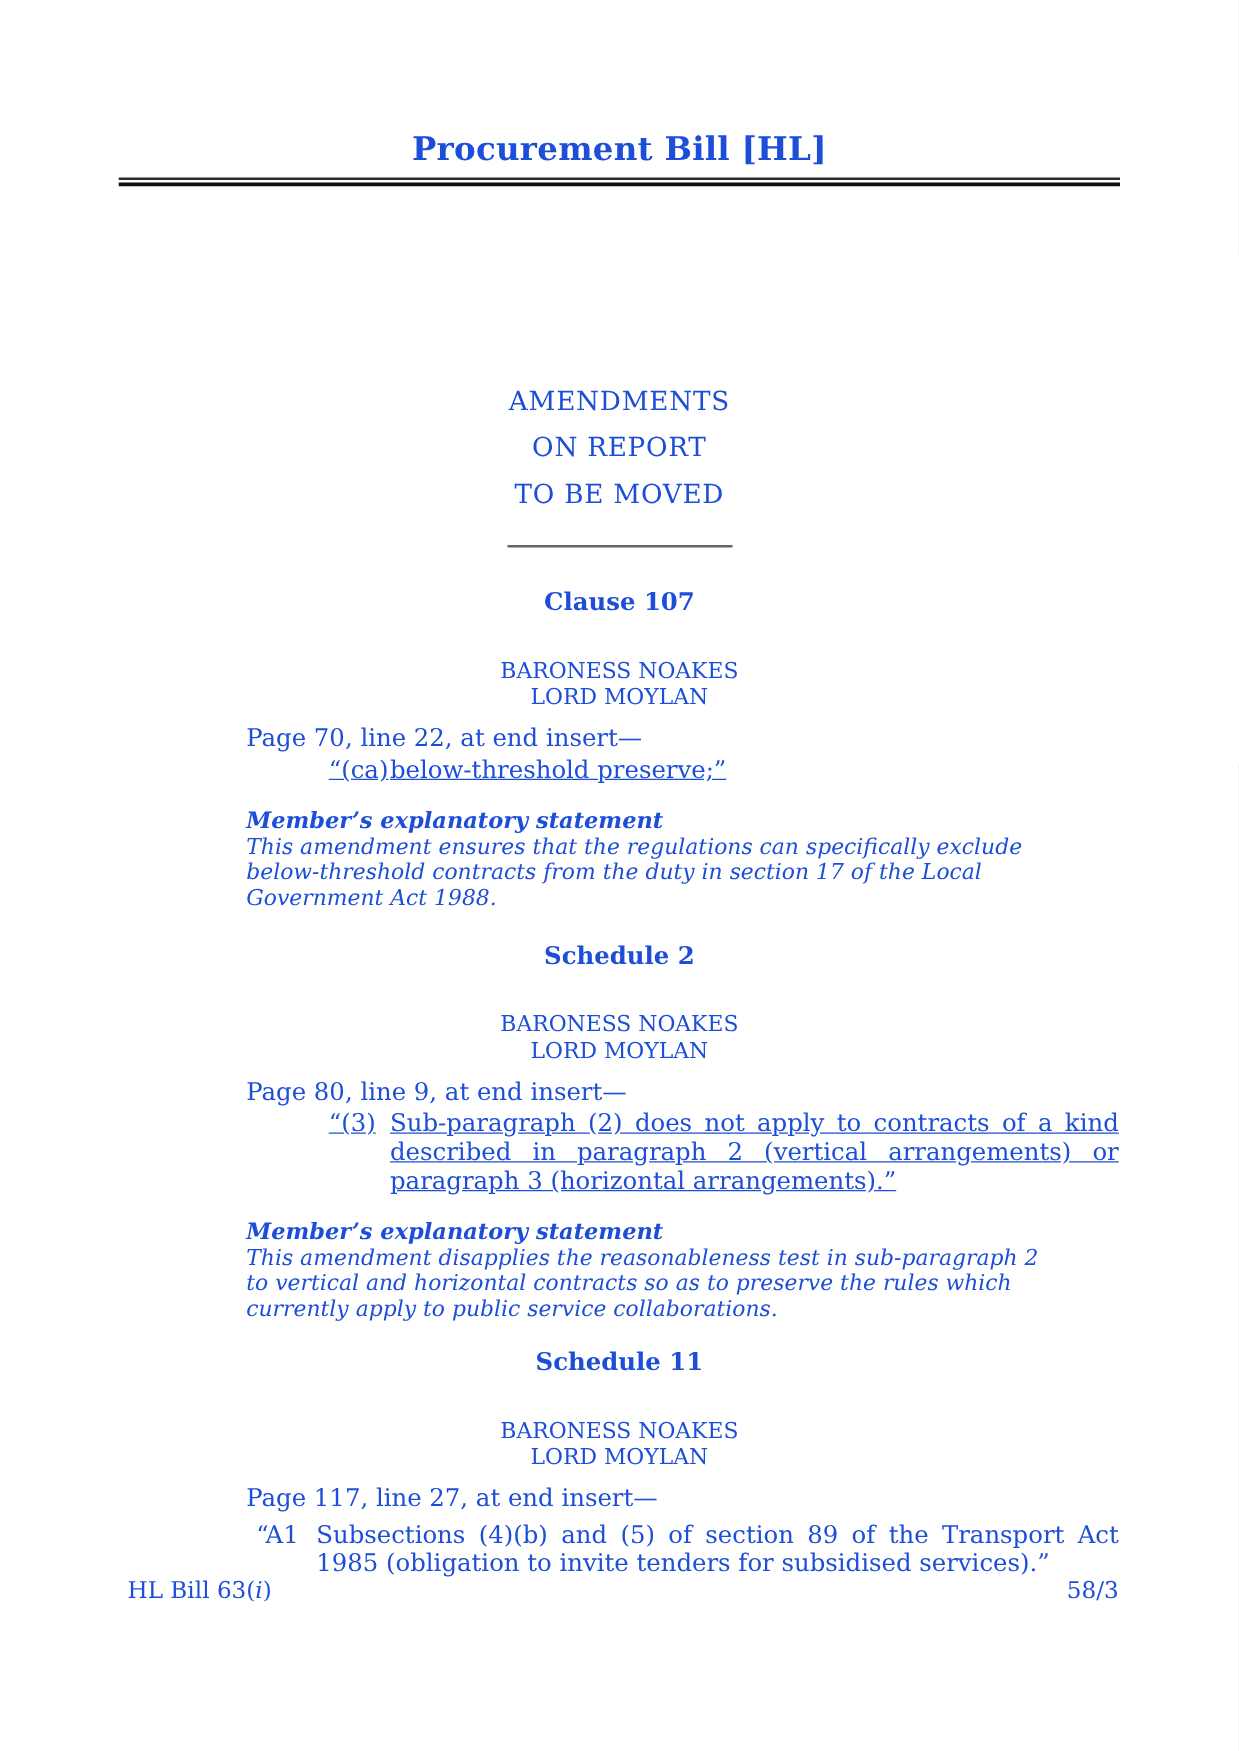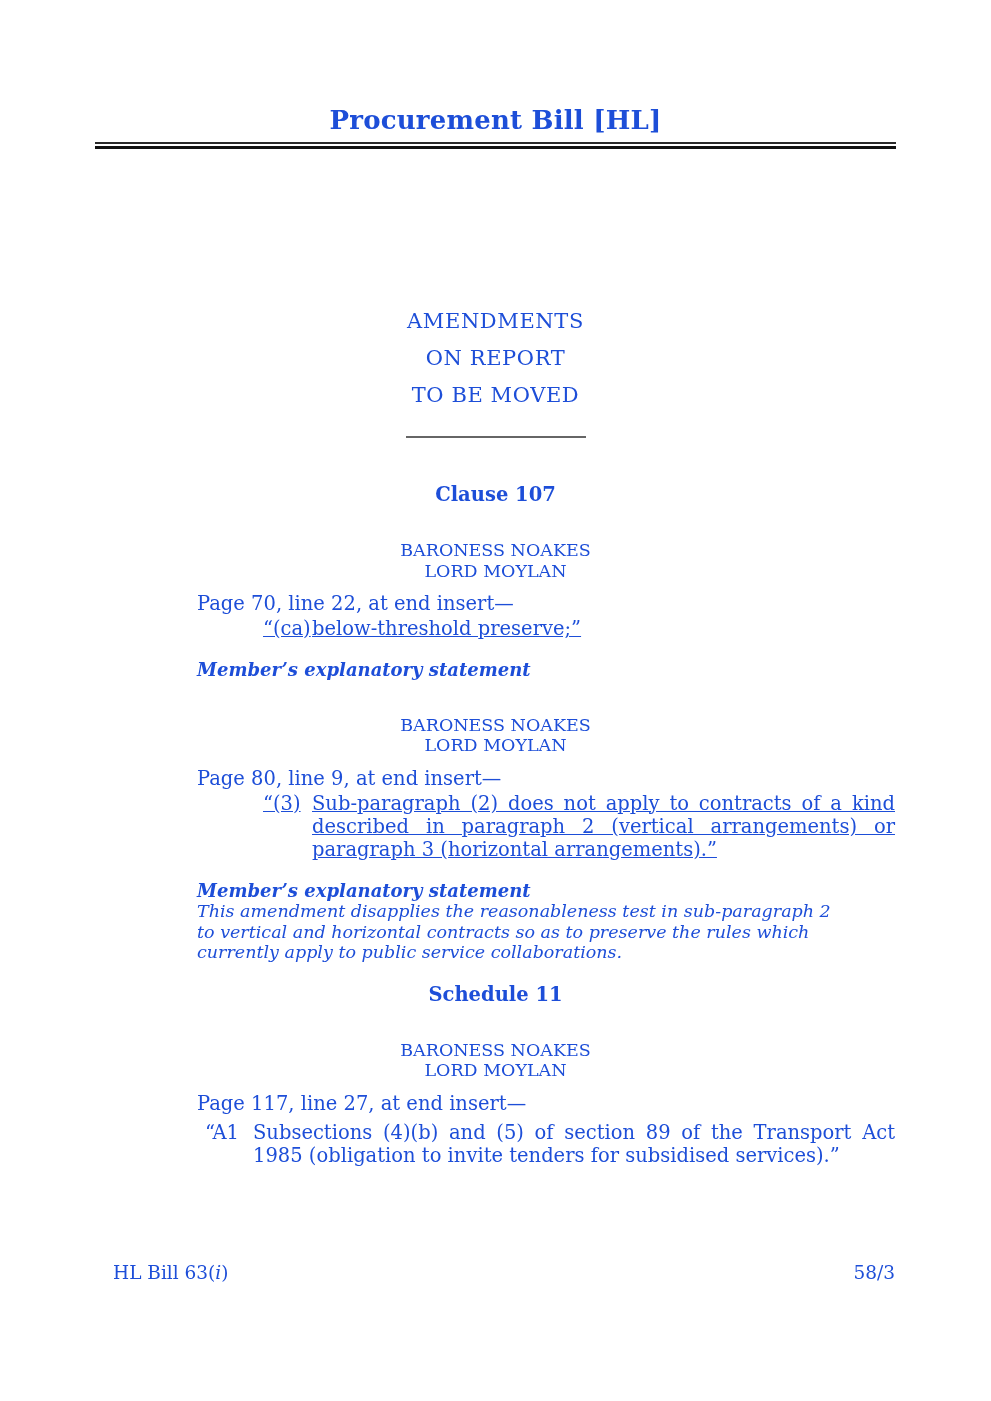--- a/index.html
+++ b/index.html
@@ -37,21 +37,21 @@
     height: 2px;
     background: #666;
     margin: 29px auto 0 auto;
   }
   .sec-heading {
     text-align: center;
     font-size: 19.5px;
     font-weight: bold;
     line-height: 23px;
   }
-  .sh-1 { margin-top: 45px; text-align: center; }
+  .sh-1 { margin-top: 32px; text-align: center; }
   .sh-2 { margin-top: 24px; }
   .sh-3 { margin-top: 20px; }
   .sponsors {
     text-align: center;
     font-size: 17.5px;
     line-height: 20.5px;
     margin-top: 34px;
   }
   .instruction {
     margin: 11px 95px 0 197px;
@@ -77,21 +77,21 @@
     font-style: italic;
     font-size: 17.5px;
     line-height: 20.5px;
   }
   .explanatory .label {
     font-weight: bold;
     font-size: 18px;
   }
   .footer {
     position: absolute;
-    left: 113px;
+    left: 102px;
     right: 96px;
     top: 1262px;
     display: flex;
     justify-content: space-between;
     font-size: 18.5px;
     line-height: 22px;
   }
   .gap-a1 { margin-top: 6px; }
 </style>
 </head>
@@ -114,22 +114,24 @@
     <div>BARONESS NOAKES</div>
     <div>LORD MOYLAN</div>
   </div>
   <div class="instruction">Page 70, line 22, at end insert—</div>
   <div class="ins-row indent-deep">
     <span class="marker">“(ca)</span>
     <div class="ins-text">below-threshold preserve;”</div>
   </div>
   <div class="explanatory">
     <div class="label">Member’s explanatory statement</div>
+    <div>This amendment ensures that the regulations can specifically exclude below-threshold contracts from the duty in section 17 of the Local Government Act 1988.</div>
   </div>
 
+  <div class="sec-heading sh-2">Schedule 2</div>
   <div class="sponsors">
     <div>BARONESS NOAKES</div>
     <div>LORD MOYLAN</div>
   </div>
   <div class="instruction">Page 80, line 9, at end insert—</div>
   <div class="ins-row indent-deep">
     <span class="marker">“(3)</span>
     <div class="ins-text">Sub-paragraph (2) does not apply to contracts of a kind described in paragraph 2 (vertical arrangements) or paragraph 3 (horizontal arrangements).”</div>
   </div>
   <div class="explanatory">

